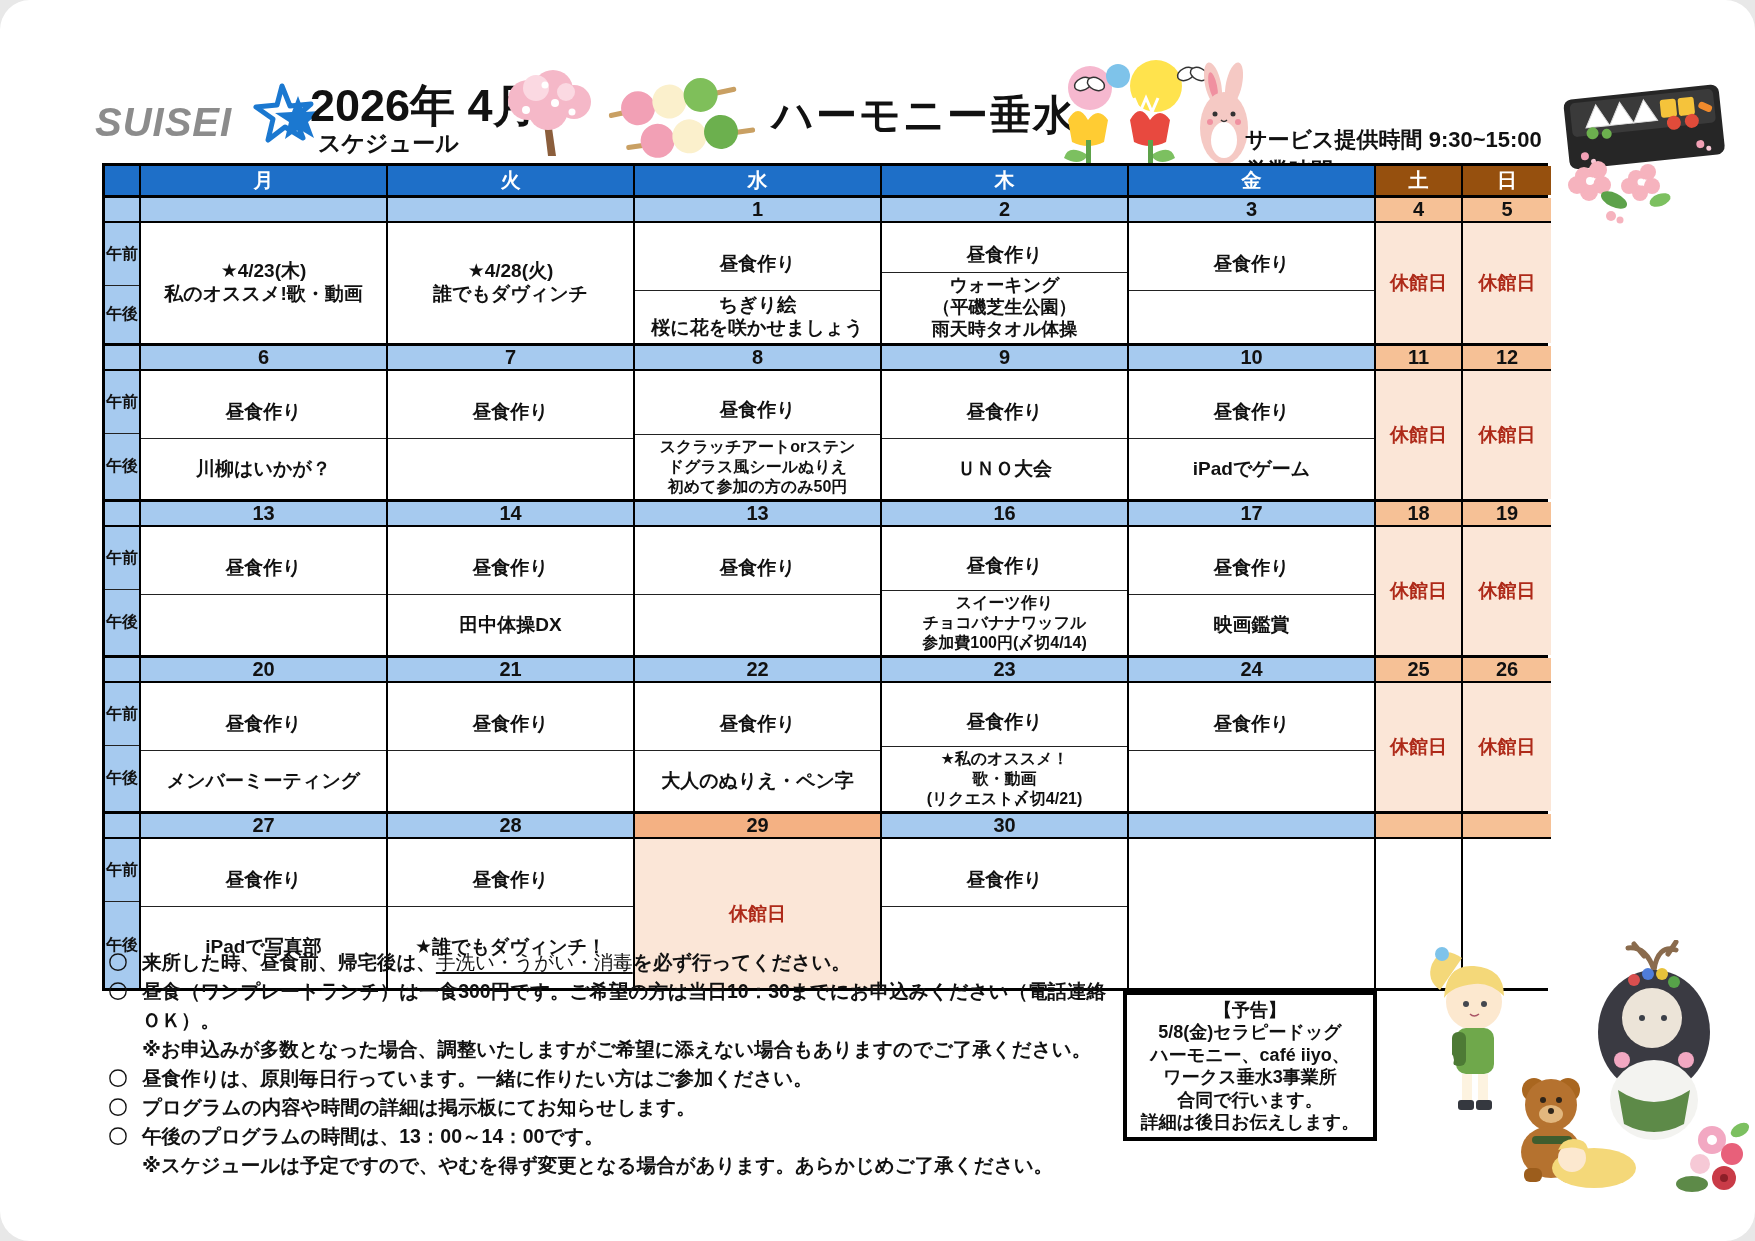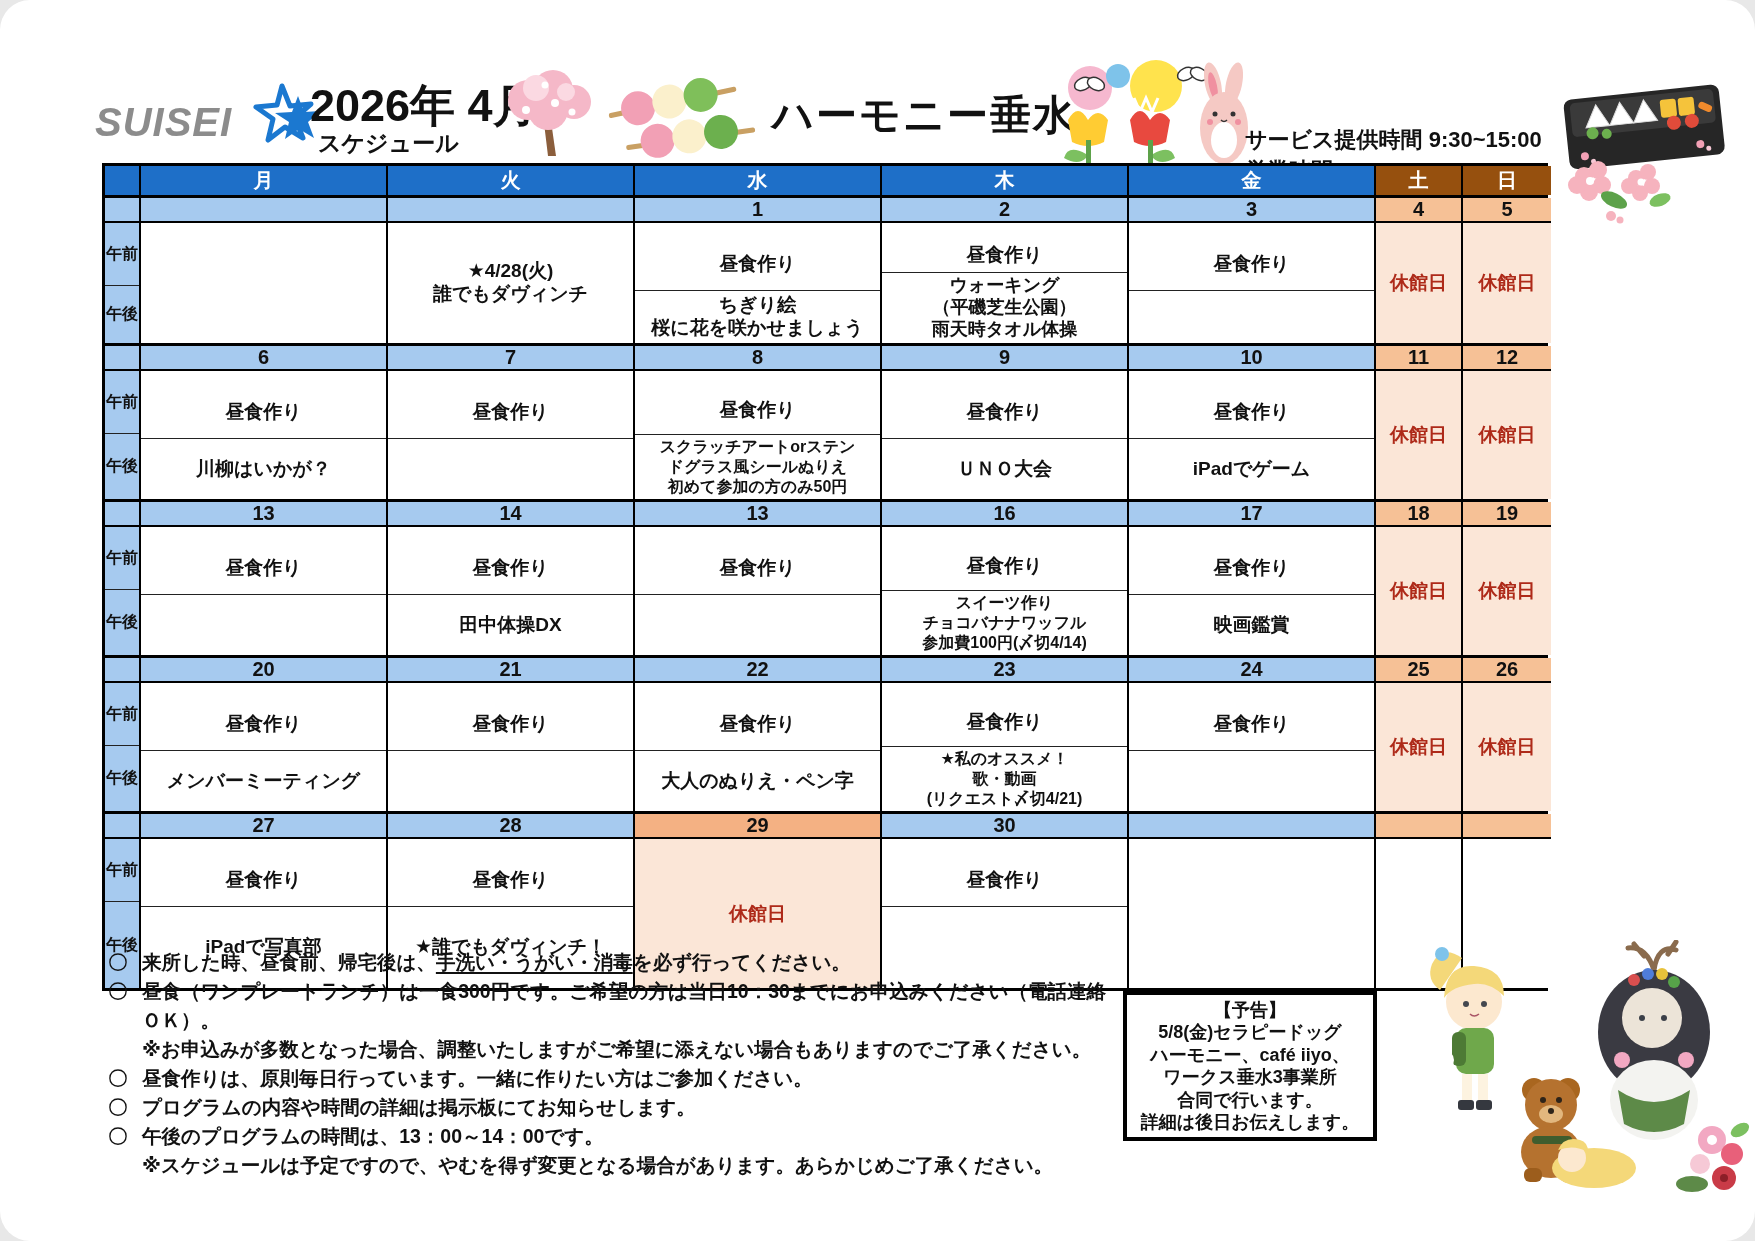--- a/index.html
+++ b/index.html
@@ -49,21 +49,21 @@
   .t{font-size:19px;font-weight:700;line-height:1.2;}
   .t.sm{font-size:16px;line-height:1.25;}
   .t.md{font-size:18px;line-height:1.22;}
   .s{font-size:15px;font-weight:400;line-height:1.18;}
 
   
   .notes{left:108px;top:948px;width:1010px;font-size:19.5px;font-weight:600;}
   .note-line{display:flex;align-items:baseline;line-height:29px;}
   .marker{width:34px;flex:none;}
   .indent{padding-left:34px;}
-  .emph{text-decoration:underline;text-decoration-thickness:2px;text-underline-offset:3px;font-weight:700;}
+  .emph{text-decoration:underline;text-decoration-thickness:2px;text-underline-offset:3px;font-weight:400;}
   .strong{font-weight:800;}
 
   
   .notice{left:1123px;top:991px;width:254px;height:150px;border:4px solid #000;background:#fff;
           display:flex;flex-direction:column;align-items:center;justify-content:center;
           font-size:18px;font-weight:700;line-height:1.25;text-align:center;}
 
   svg{display:block;}
 </style>
 </head>
@@ -217,20 +217,22 @@
 
     <div class="week wk1">
       <div class="col lblcol">
         <div class="lspace"></div>
         <div class="lbl lam">午前</div>
         <div class="lbl lpm">午後</div>
       </div>
       <div class="col w-day">
         <div class="dcell"></div>
         <div class="fullcell">
+          <div class="t pre">★4/23(木)
+私のオススメ!歌・動画</div>
         </div>
       </div>
       <div class="col w-day">
         <div class="dcell"></div>
         <div class="fullcell">
           <div class="t pre">★4/28(火)
 誰でもダヴィンチ</div>
         </div>
       </div>
       <div class="col w-day">

